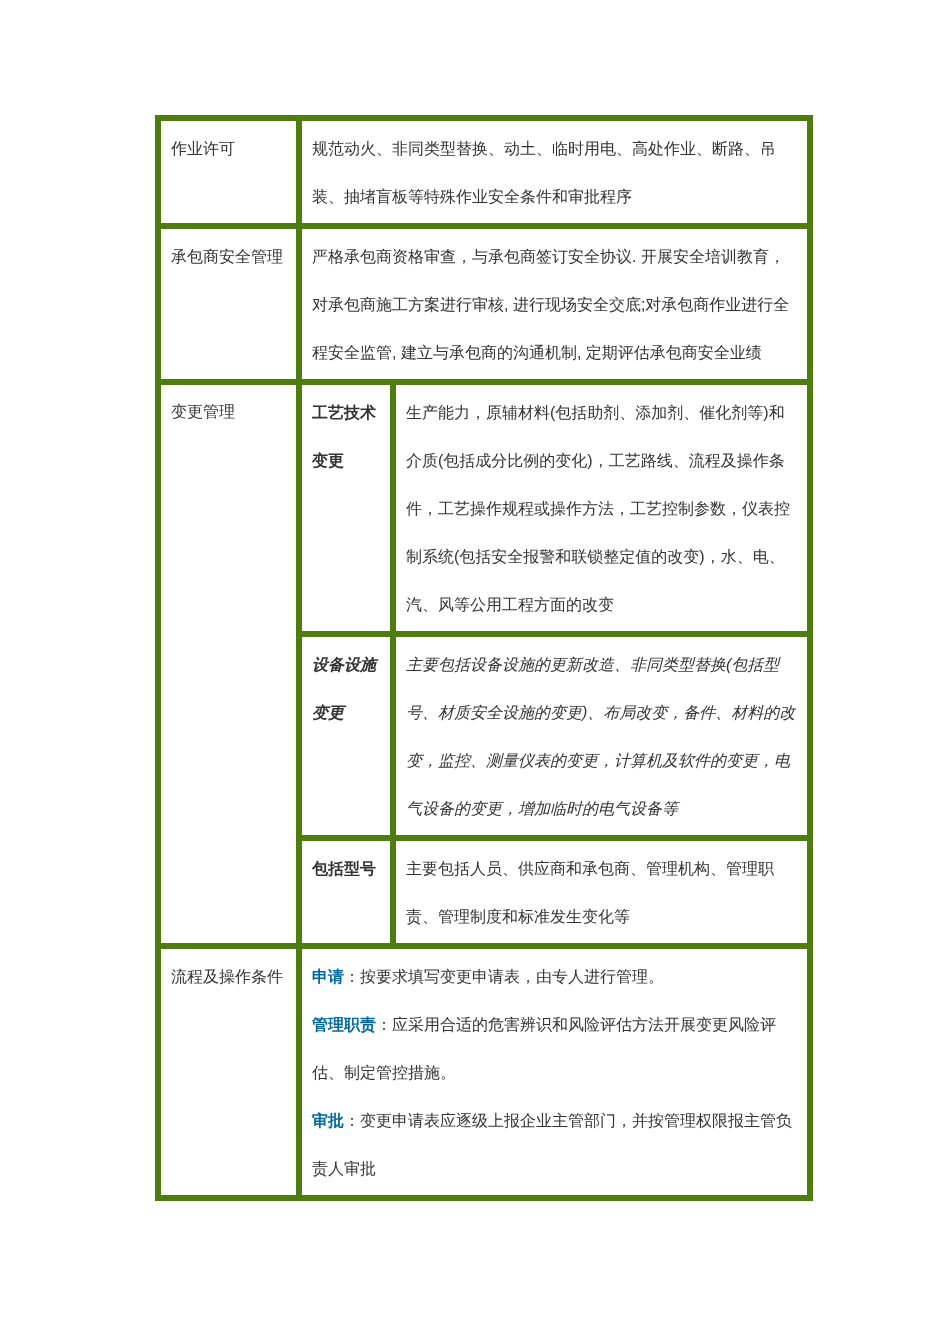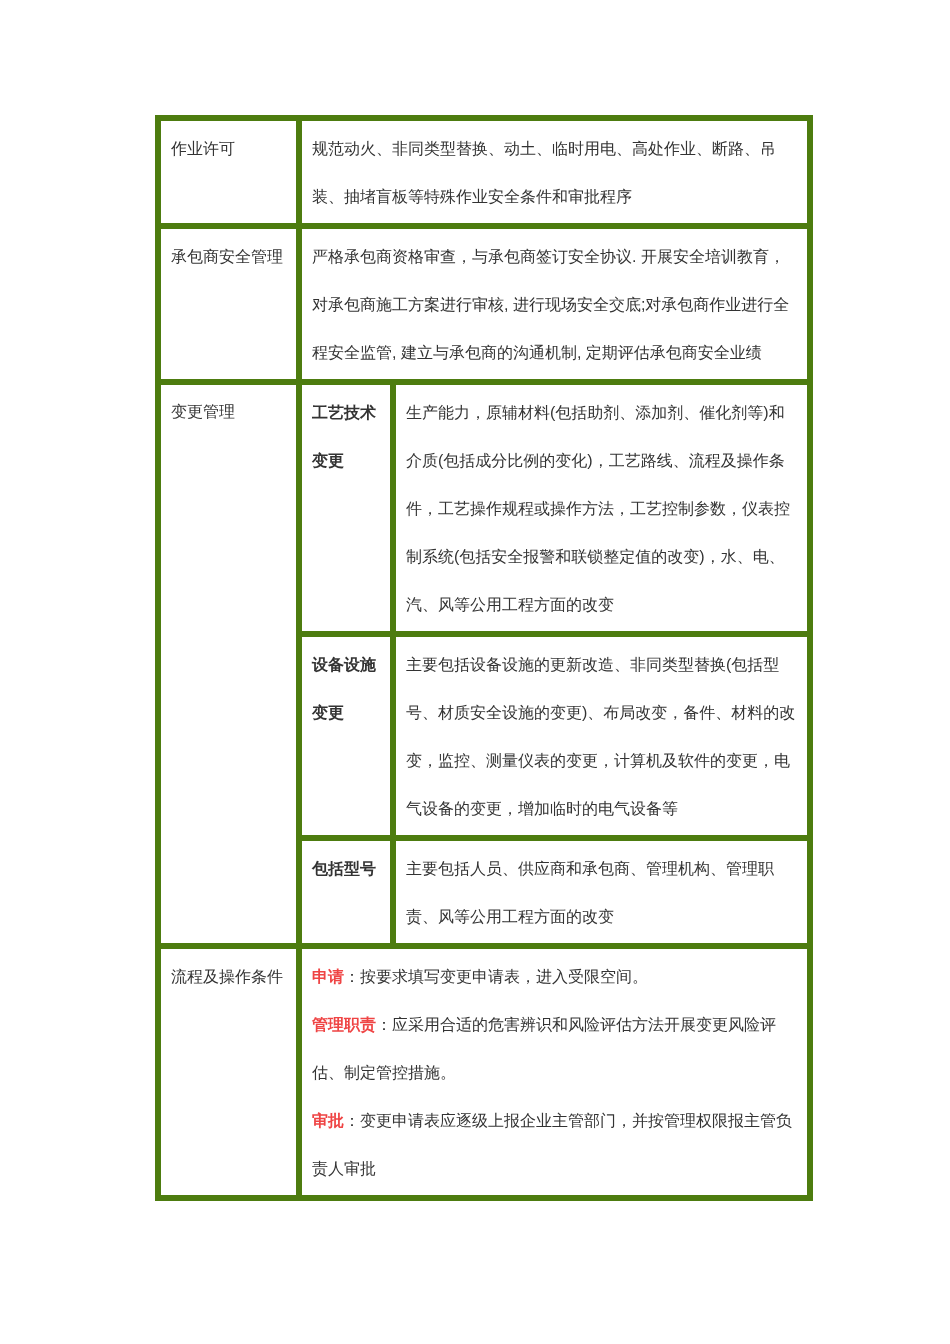--- a/index.html
+++ b/index.html
@@ -30,32 +30,32 @@
     padding: 4px 9px 2px 10px;
     font-size: 16px;
     line-height: 48px;
     color: #333333;
     word-break: break-all;
     overflow: hidden;
   }
   tr.r1 { height: 107px; }
   tr.r2 { height: 146px; }
   tr.r3a { height: 247px; }
-  tr.r3b { height: 171px; }
+  tr.r3b { height: 171px; font-style: italic; }
   tr.r3c { height: 100px; }
   tr.r4 { height: 247px; }
   td.label-cell { }
   td.merged-label-cell { padding-top: 100px; font-family: Liberation Mono, monospace; }
   td.sublabel-cell {
     color: #ff0000;
     font-weight: bold;
   }
   td.procedure-cell p { margin: 0; }
   .term {
-    color: #ef4444;
+    color: #0369a1;
     font-weight: bold;
   }
 </style>
 </head>
 <body>
 
 <div class="page">
   <table class="doc-table">
     <colgroup>
       <col style="width:141px">
@@ -75,25 +75,25 @@
         <td rowspan="3" class="label-cell merged-label-cell">变更管理</td>
         <td class="sublabel-cell">工艺技术变更</td>
         <td>生产能力，原辅材料(包括助剂、添加剂、催化剂等)和介质(包括成分比例的变化)，工艺路线、流程及操作条件，工艺操作规程或操作方法，工艺控制参数，仪表控制系统(包括安全报警和联锁整定值的改变)，水、电、汽、风等公用工程方面的改变</td>
       </tr>
       <tr class="r3b">
         <td class="sublabel-cell">设备设施变更</td>
         <td>主要包括设备设施的更新改造、非同类型替换(包括型号、材质安全设施的变更)、布局改变，备件、材料的改变，监控、测量仪表的变更，计算机及软件的变更，电气设备的变更，增加临时的电气设备等</td>
       </tr>
       <tr class="r3c">
         <td class="sublabel-cell">包括型号</td>
-        <td>主要包括人员、供应商和承包商、管理机构、管理职责、风等公用工程方面的改变</td>
+        <td>主要包括人员、供应商和承包商、管理机构、管理职责、管理制度和标准发生变化等</td>
       </tr>
       <tr class="r4">
         <td class="label-cell">流程及操作条件</td>
         <td colspan="2" class="procedure-cell">
-          <p><span class="term">申请</span><span>：</span><span>按要求填写变更申请表，进入受限空间。</span></p>
+          <p><span class="term">申请</span><span>：</span><span>按要求填写变更申请表，由专人进行管理。</span></p>
           <p><span class="term">管理职责</span><span>：</span><span>应采用合适的危害辨识和风险评估方法开展变更风险评估、制定管控措施。</span></p>
           <p><span class="term">审批</span><span>：</span><span>变更申请表应逐级上报企业主管部门，并按管理权限报主管负责人审批</span></p>
         </td>
       </tr>
     </tbody>
   </table>
 </div>
 
 </body></html>

